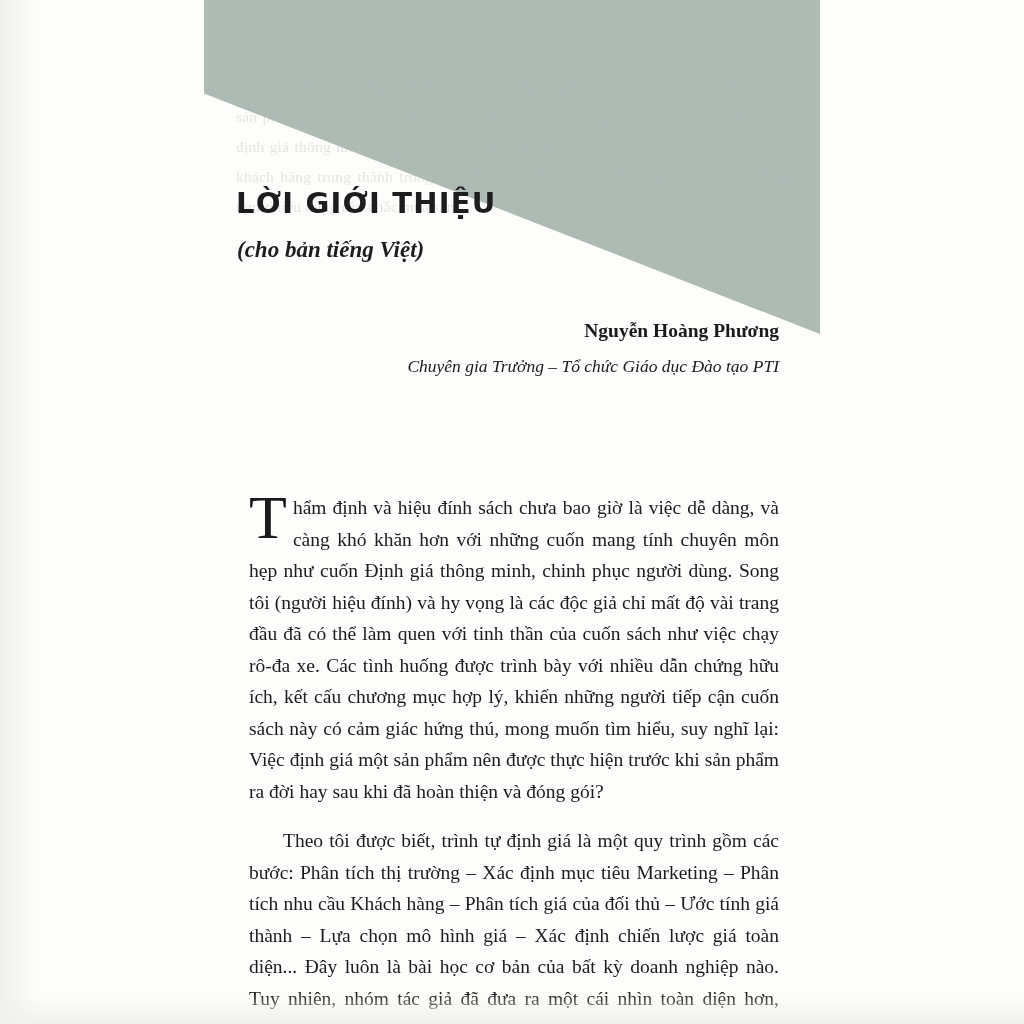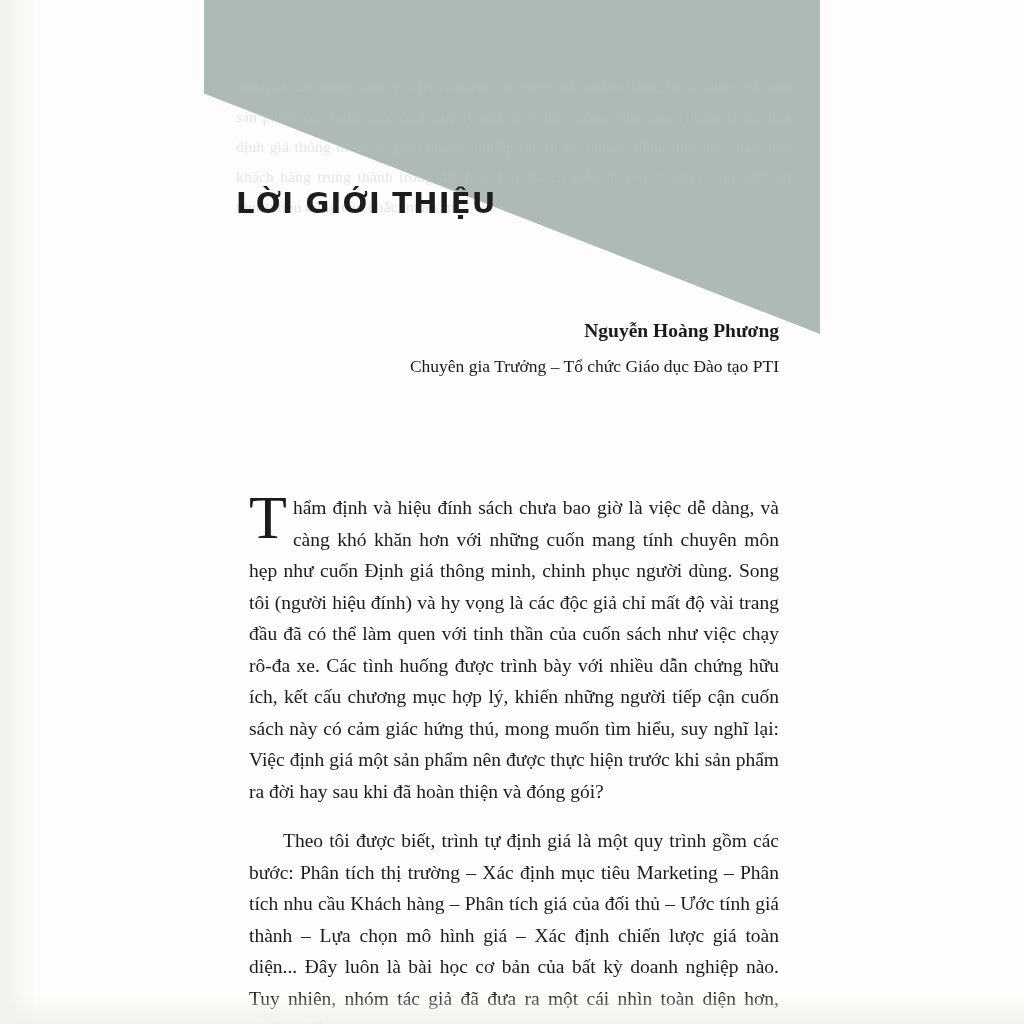--- a/index.html
+++ b/index.html
@@ -94,20 +94,21 @@
     color: #1a1a1a;
     white-space: nowrap;
     text-align: right;
   }
 
   .author-role {
     position: absolute;
     right: 245px;
     top: 356px;
     font-family: "Liberation Serif", serif;
+    font-style: italic;
     font-size: 17.5px;
     color: #1a1a1a;
     white-space: nowrap;
   }
 
   .body-block {
     position: absolute;
     left: 249px;
     top: 492px;
     width: 530px;
@@ -165,20 +166,21 @@
   <div class="page-sheet">
 
     <div class="header-band"></div>
 
     <div class="ghost-text">mình sẽ xây dựng được giá trị và niềm tin trong mắt khách hàng, từ đó định giá được sản phẩm của mình một cách hợp lý nhất trên thị trường hiện nay. Những chiến lược định giá thông minh sẽ giúp doanh nghiệp tối ưu lợi nhuận, đồng thời giữ chân được khách hàng trung thành trong dài hạn, bởi giá cả luôn là yếu tố nhạy cảm nhất khi người tiêu dùng cân nhắc mua sắm.</div>
 
     <div class="content">
 
       <div class="title">LỜI GIỚI THIỆU</div>
 
+      <div class="subtitle">(cho bản tiếng Việt)</div>
 
       <div class="author">Nguyễn Hoàng Phương</div>
 
       <div class="author-role">Chuyên gia Trưởng – Tổ chức Giáo dục Đào tạo PTI</div>
 
       <div class="body-block">
 
         <p class="para dropcap-wrap">
           <span class="dropcap">T</span><span>hẩm định và hiệu đính sách chưa bao giờ là việc dễ dàng, và càng khó khăn hơn với những cuốn mang tính chuyên môn hẹp như cuốn </span><span class="ital">Định giá thông minh, chinh phục người dùng</span><span>. Song tôi (người hiệu đính) và hy vọng là các độc giả chỉ mất độ vài trang đầu đã có thể làm quen với tinh thần của cuốn sách như việc chạy rô-đa xe. Các tình huống được trình bày với nhiều dẫn chứng hữu ích, kết cấu chương mục hợp lý, khiến những người tiếp cận cuốn sách này có cảm giác hứng thú, mong muốn tìm hiểu, suy nghĩ lại: Việc định giá một sản phẩm nên được thực hiện trước khi sản phẩm ra đời hay sau khi đã hoàn thiện và đóng gói?</span>
         </p>

